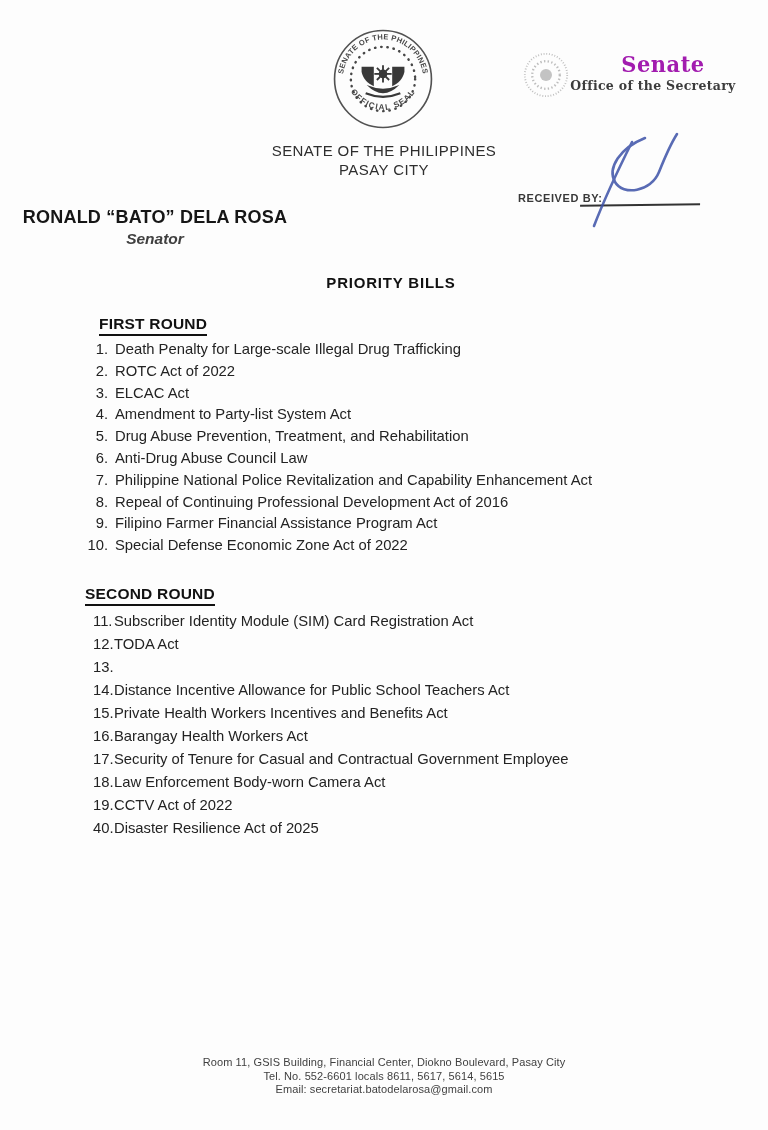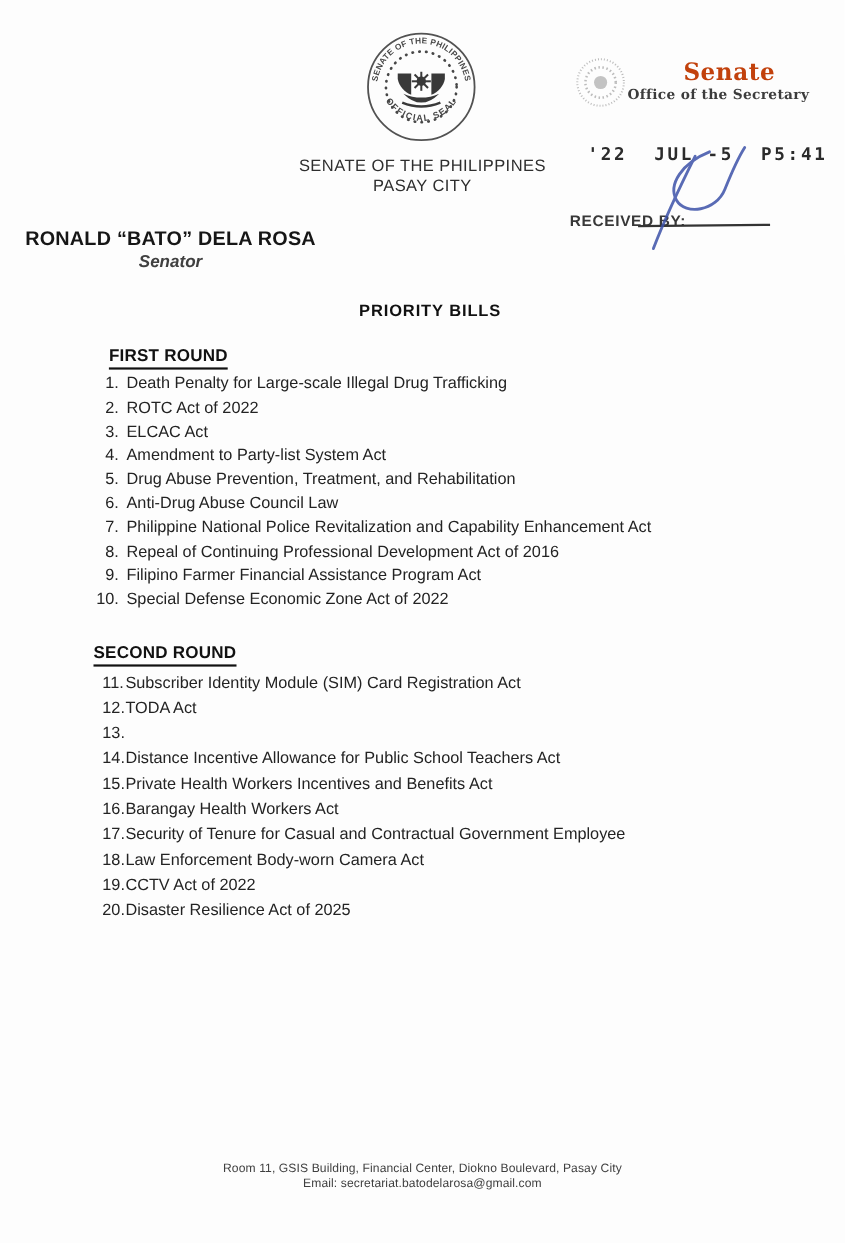--- a/index.html
+++ b/index.html
@@ -17,37 +17,37 @@
   
   .org-header { position: absolute; left: 0; top: 142px; width: 768px; text-align: center; color: #2e2e2e; }
   .org-line1 { font-size: 15px; letter-spacing: .4px; }
   .org-line2 { font-size: 15px; letter-spacing: .4px; margin-top: 2px; }
   
   .stamp-block { position: absolute; left: 515px; top: 48px; width: 230px; color: #3a3a3a; }
   .stamp-seal { position: absolute; left: 8px; top: 4px; width: 46px; height: 46px; opacity: .38; filter: blur(.4px); }
   .stamp-senate {
     position: absolute; left: 78px; top: 4px; width: 140px; text-align: center;
     font-family: "DejaVu Serif", serif; font-weight: 700; font-size: 21px;
-    transform: scaleY(1.04); letter-spacing: .5px; color: #c2410c; filter: blur(.3px);
+    transform: scaleY(1.04); letter-spacing: .5px; color: #a21caf; filter: blur(.3px);
   }
   .stamp-office {
     position: absolute; left: 46px; top: 30px; width: 184px; text-align: center;
     font-family: "DejaVu Serif", serif; font-weight: 700; font-size: 12.5px;
     letter-spacing: .3px; color: #3c3c3c; filter: blur(.3px);
   }
   
   .date-stamp {
     position: absolute; left: 534px; top: 130px;
     font-family: "DejaVu Sans Mono", monospace; font-weight: 700;
     font-size: 16px; letter-spacing: 2.5px; color: #2b2b2b;
     white-space: pre; filter: blur(.2px);
   }
   .received-label {
     position: absolute; left: 518px; top: 192px;
-    font-size: 14px; font-weight: 700; letter-spacing: .6px; color: #383838;
+    font-size: 11px; font-weight: 700; letter-spacing: .6px; color: #383838;
     filter: blur(.3px);
   }
   .received-line {
     position: absolute; left: 580px; top: 192px; width: 120px; height: 14px;
     border-bottom: 2px solid #333; transform: rotate(-.6deg);
   }
   .signature { position: absolute; left: 560px; top: 126px; width: 150px; height: 108px; }
   
   .sender { position: absolute; left: 18px; top: 207px; width: 274px; text-align: center; }
   .sender-name { font-size: 18px; font-weight: 700; letter-spacing: .2px; color: #161616; white-space: nowrap; }
@@ -125,21 +125,20 @@
   <div class="stamp-block">
     <svg class="stamp-seal" viewBox="0 0 100 100" aria-hidden="true">
       <circle cx="50" cy="50" r="46" fill="none" stroke="#555" stroke-width="4" stroke-dasharray="2 4"></circle>
       <circle cx="50" cy="50" r="30" fill="none" stroke="#555" stroke-width="5" stroke-dasharray="3 5"></circle>
       <circle cx="50" cy="50" r="13" fill="#666"></circle>
     </svg>
     <div class="stamp-senate">Senate</div>
     <div class="stamp-office">Office of the Secretary</div>
   </div>
 
-  <div class="date-stamp">'22  JUL -5  P5:41</div>
 
   <div class="received-label">RECEIVED BY:</div>
   <div class="received-line"></div>
 
   <svg class="signature" viewBox="0 0 150 108" aria-hidden="true">
     <g fill="none" stroke="#3d52a8" stroke-width="2.6" stroke-linecap="round" opacity="0.85">
       <path d="M 34,100 C 44,74 58,44 72,16"></path>
       <path d="M 85,12 C 60,22 47,42 55,56 C 63,70 91,66 99,46 C 105,31 110,19 117,8"></path>
     </g>
   </svg>
@@ -230,23 +229,24 @@
       </li>
     <li class="bill">
         <span class="num">18.</span>
         <span class="txt">Law Enforcement Body-worn Camera Act</span>
       </li>
     <li class="bill">
         <span class="num">19.</span>
         <span class="txt">CCTV Act of 2022</span>
       </li>
     <li class="bill">
-        <span class="num">20.</span>
+        <span class="num">40.</span>
         <span class="txt">Disaster Resilience Act of 2025</span>
       </li>
   </ul>
 
   <div class="footer">
     <div>Room 11, GSIS Building, Financial Center, Diokno Boulevard, Pasay City</div>
+    <div>Tel. No. 552-6601 locals 8611, 5617, 5614, 5615</div>
     <div>Email: secretariat.batodelarosa@gmail.com</div>
   </div>
 
 </div>
 
 </body></html>

